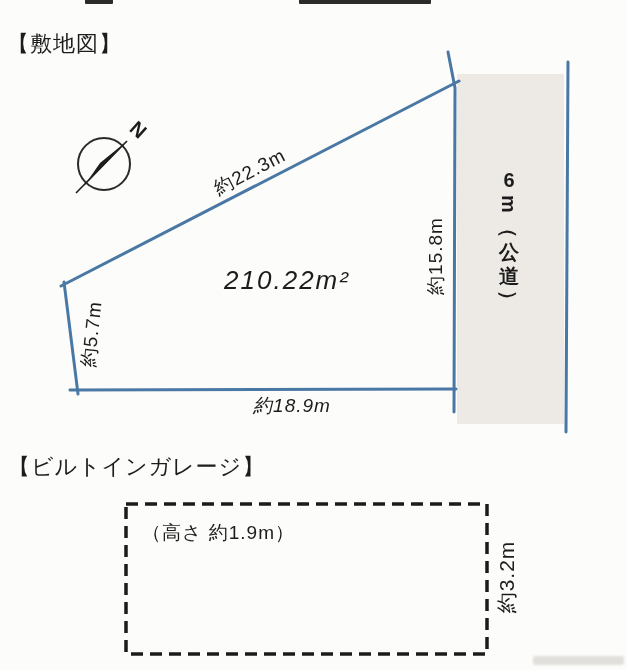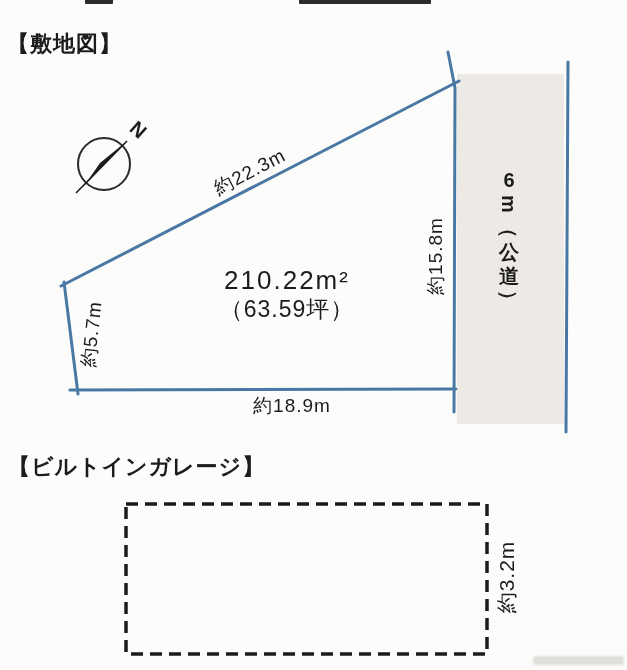--- a/index.html
+++ b/index.html
@@ -13,23 +13,23 @@
     background:#fcfcfa;
     overflow:hidden;
     color:#1c1c1c;
   }
   svg.layer{position:absolute;left:0;top:0;z-index:1;}
   .txt{
     position:absolute;z-index:2;
     white-space:nowrap;
     color:#1c1c1c;
   }
-  .center{transform:translate(-50%,-50%);}
+  .center{transform:translate(-50%,-50%);font-style:italic;}
   .section-title{
-    font-size:22px;font-weight:700;letter-spacing:1px;
+    font-size:22px;font-weight:400;letter-spacing:1px;
   }
   .dim{font-size:19px;letter-spacing:1px;}
   .area-m2{font-size:26px;letter-spacing:2px;}
   .area-tsubo{font-size:23px;letter-spacing:1px;}
   .rot-neg90{transform:translate(-50%,-50%) rotate(-90deg);}
   .dim-top{transform:translate(-50%,-50%) rotate(-27.5deg);}
   .dim-left{transform:translate(-50%,-50%) rotate(-84deg);}
   .compass-n{
     font-size:20px;font-weight:600;
     transform:translate(-50%,-50%) rotate(42deg);
@@ -90,30 +90,30 @@
   <div class="txt dim dim-top" style="left:250px;top:172px;">約22.3m</div>
 
   <div class="txt dim rot-neg90" style="left:436px;top:256px;">約15.8m</div>
 
   <div class="txt dim dim-left" style="left:92px;top:334px;">約5.7m</div>
 
   <div class="txt dim center" style="left:292px;top:406px;">約18.9m</div>
 
   <div class="txt area-m2 center" style="left:287px;top:280px;">210.22m²</div>
 
-  <div class="txt area-tsubo center" style="left:287px;top:309px;">（63.59坪）</div>
 
   <div class="road-label">
     <span>6</span>
     <span class="rot90">m</span>
     <span class="rot90">（</span>
     <span>公</span>
     <span>道</span>
     <span class="rot90">）</span>
   </div>
 
   <div class="txt section-title" style="left:8px;top:452px;">【ビルトインガレージ】</div>
 
+  <div class="txt garage-note" style="left:142px;top:520px;">（高さ 約1.9m）</div>
 
 
   <div class="txt garage-dim rot-neg90" style="left:507px;top:577px;">約3.2m</div>
 
 </div>
 
 </body></html>

